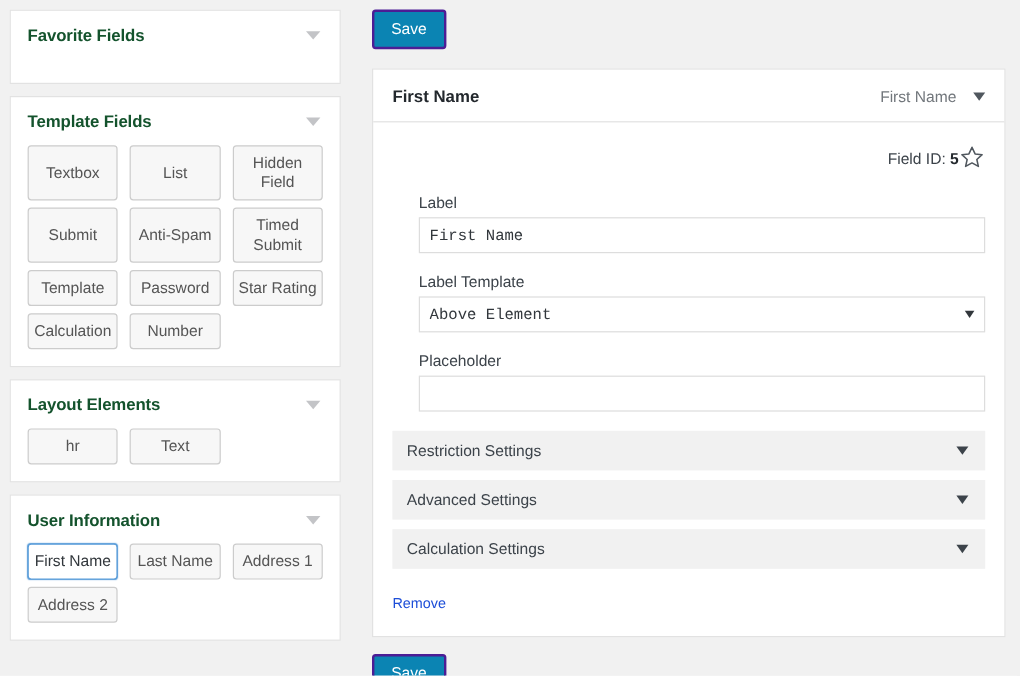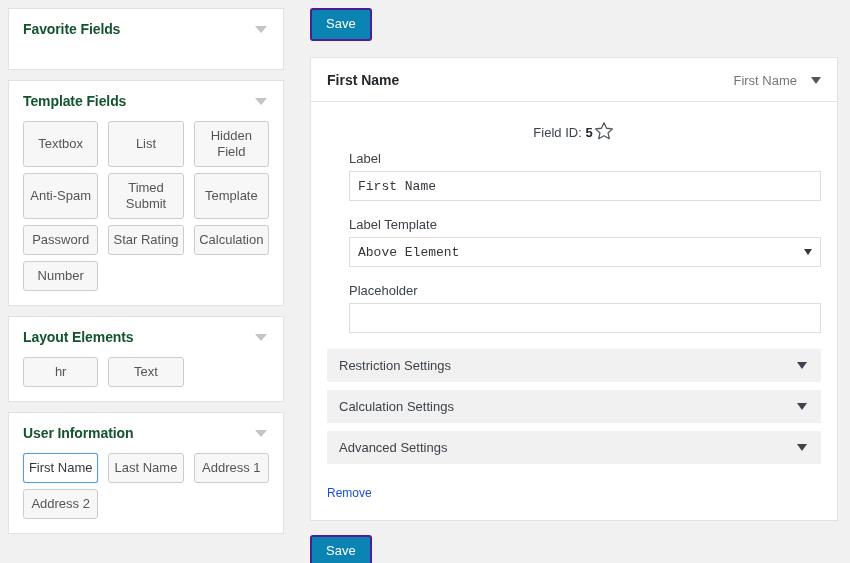--- a/index.html
+++ b/index.html
@@ -121,22 +121,22 @@
     border-left: 5px solid transparent;
     border-right: 5px solid transparent;
     border-top: 7px solid #50575e;
   }
 
   .card-body { padding: 18px 16px 20px 16px; }
 
   .idrow {
     display: flex;
     align-items: center;
-    justify-content: center;
-    margin-bottom: 6px;
+    justify-content: flex-end;
+    margin-bottom: 16px;
   }
   .idtext { font-size: 13px; color: #3c434a; }
   .idtext b { color: #23282d; }
   .star { display: block; }
 
   .form-label {
     display: block;
     font-size: 13px;
     color: #3c434a;
     margin-bottom: 5px;
@@ -210,20 +210,21 @@
     <div class="panel">
       <div class="panel-head">
         <span class="panel-title">Template Fields</span>
         <span class="caret-light"></span>
       </div>
       <div class="panel-body">
         <div class="btn-grid">
           <button class="field-btn">Textbox</button>
           <button class="field-btn">List</button>
           <button class="field-btn">Hidden Field</button>
+          <button class="field-btn">Submit</button>
           <button class="field-btn">Anti-Spam</button>
           <button class="field-btn">Timed Submit</button>
           <button class="field-btn">Template</button>
           <button class="field-btn">Password</button>
           <button class="field-btn">Star Rating</button>
           <button class="field-btn">Calculation</button>
           <button class="field-btn">Number</button>
         </div>
       </div>
     </div>
@@ -300,27 +301,27 @@
           <label class="form-label">Placeholder</label>
           <input class="text-input" type="text" value="" style="">
         </div>
 
         <div class="accordion">
           <div class="acc-row">
             <span class="acc-label">Restriction Settings</span>
             <span class="caret-acc"></span>
           </div>
           <div class="acc-row">
+            <span class="acc-label">Advanced Settings</span>
+            <span class="caret-acc"></span>
+          </div>
+          <div class="acc-row">
             <span class="acc-label">Calculation Settings</span>
             <span class="caret-acc"></span>
           </div>
-          <div class="acc-row">
-            <span class="acc-label">Advanced Settings</span>
-            <span class="caret-acc"></span>
-          </div>
         </div>
 
         <a class="remove-link">Remove</a>
 
       </div>
     </div>
 
     <button class="save-btn save-bottom">Save</button>
 
   </div>

